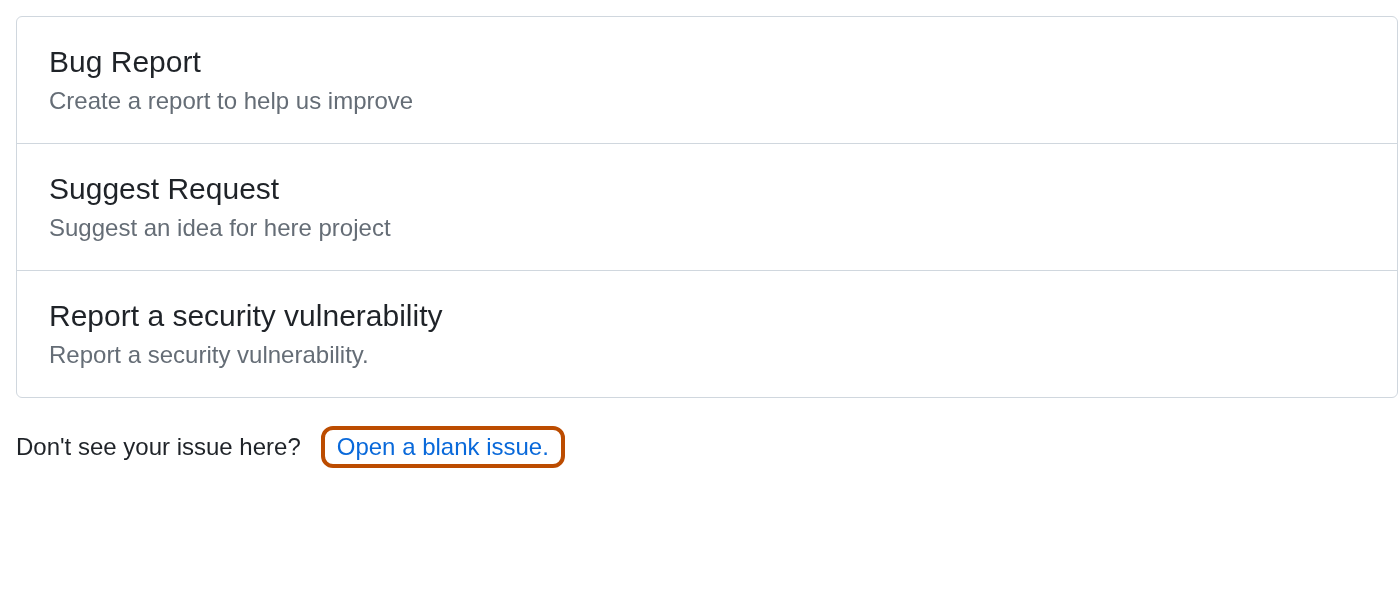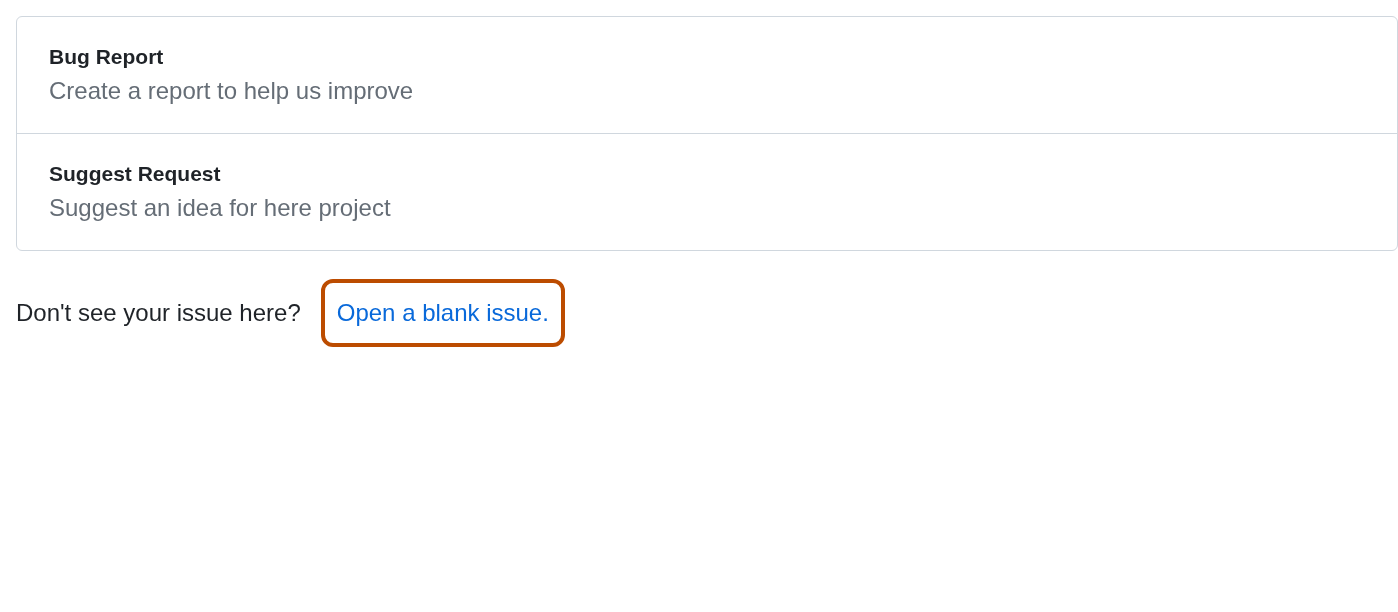--- a/index.html
+++ b/index.html
@@ -24,22 +24,22 @@
     }
     .template-item {
       padding: 28px 32px;
       border-bottom: 1px solid #d0d7de;
       cursor: pointer;
     }
     .template-item:last-child {
       border-bottom: none;
     }
     .template-title {
-      font-size: 21px;
-      font-weight: 700;
+      font-size: 30px;
+      font-weight: 400;
       color: #1f2328;
       margin-bottom: 8px;
     }
     .template-description {
       font-size: 24px;
       color: #656d76;
       font-weight: 400;
     }
     .footer {
       margin-top: 28px;
@@ -52,37 +52,41 @@
       margin-right: 20px;
     }
     .blank-link {
       color: #0969da;
       text-decoration: none;
       cursor: pointer;
     }
     .highlight-box {
       border: 4px solid #bc4c00;
       border-radius: 12px;
-      padding: 16px 12px;
+      padding: 3px 12px;
       display: inline-block;
     }
   </style>
 </head>
 <body>
 
 <div class="container">
   <div class="template-list">
     <div class="template-item">
       <div class="template-title">Bug Report</div>
       <div class="template-description">Create a report to help us improve</div>
     </div>
     <div class="template-item">
       <div class="template-title">Suggest Request</div>
       <div class="template-description">Suggest an idea for here project</div>
     </div>
+    <div class="template-item">
+      <div class="template-title">Report a security vulnerability</div>
+      <div class="template-description">Report a security vulnerability.</div>
+    </div>
   </div>
   <div class="footer">
     <span class="footer-text">Don't see your issue here?</span>
     <span class="highlight-box">
       <a class="blank-link">Open a blank issue.</a>
     </span>
   </div>
 </div>
 
 </body></html>

